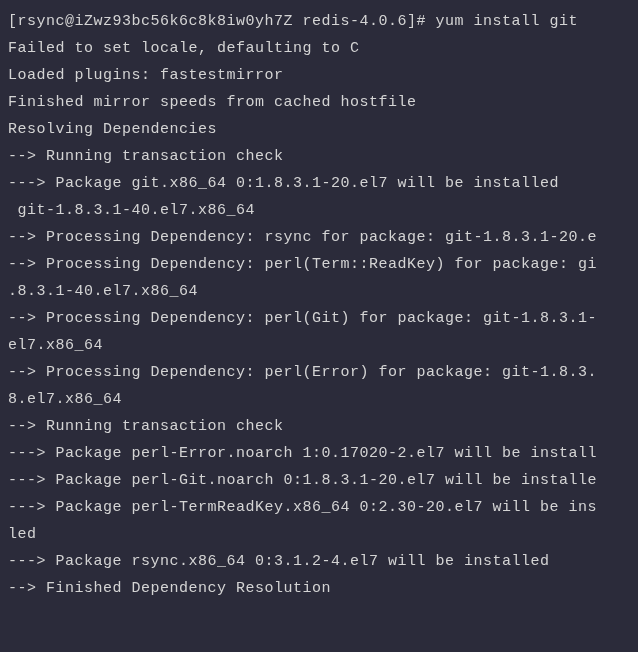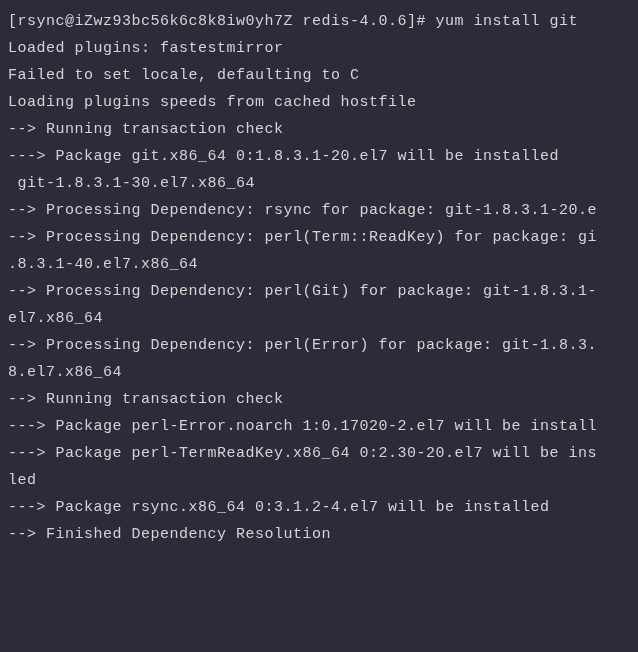--- a/index.html
+++ b/index.html
@@ -22,32 +22,34 @@
     .terminal-line {
       white-space: pre;
       overflow: hidden;
     }
   </style>
 </head>
 <body>
 
 <div>
   <div class="terminal-line">[rsync@iZwz93bc56k6c8k8iw0yh7Z redis-4.0.6]# yum install git</div>
+  <div class="terminal-line">Failed to set locale, defaulting to C</div>
   <div class="terminal-line">Loaded plugins: fastestmirror</div>
-  <div class="terminal-line">Failed to set locale, defaulting to C</div>
-  <div class="terminal-line">Loading plugins speeds from cached hostfile</div>
+  <div class="terminal-line">Finished mirror speeds from cached hostfile</div>
+  <div class="terminal-line">Resolving Dependencies</div>
   <div class="terminal-line">--&gt; Running transaction check</div>
   <div class="terminal-line">---&gt; Package git.x86_64 0:1.8.3.1-20.el7 will be installed</div>
-  <div class="terminal-line"> git-1.8.3.1-30.el7.x86_64</div>
+  <div class="terminal-line"> git-1.8.3.1-40.el7.x86_64</div>
   <div class="terminal-line">--&gt; Processing Dependency: rsync for package: git-1.8.3.1-20.e</div>
   <div class="terminal-line">--&gt; Processing Dependency: perl(Term::ReadKey) for package: gi</div>
   <div class="terminal-line">.8.3.1-40.el7.x86_64</div>
   <div class="terminal-line">--&gt; Processing Dependency: perl(Git) for package: git-1.8.3.1-</div>
   <div class="terminal-line">el7.x86_64</div>
   <div class="terminal-line">--&gt; Processing Dependency: perl(Error) for package: git-1.8.3.</div>
   <div class="terminal-line">8.el7.x86_64</div>
   <div class="terminal-line">--&gt; Running transaction check</div>
   <div class="terminal-line">---&gt; Package perl-Error.noarch 1:0.17020-2.el7 will be install</div>
+  <div class="terminal-line">---&gt; Package perl-Git.noarch 0:1.8.3.1-20.el7 will be installe</div>
   <div class="terminal-line">---&gt; Package perl-TermReadKey.x86_64 0:2.30-20.el7 will be ins</div>
   <div class="terminal-line">led</div>
   <div class="terminal-line">---&gt; Package rsync.x86_64 0:3.1.2-4.el7 will be installed</div>
   <div class="terminal-line">--&gt; Finished Dependency Resolution</div>
 </div>
 
 </body></html>

